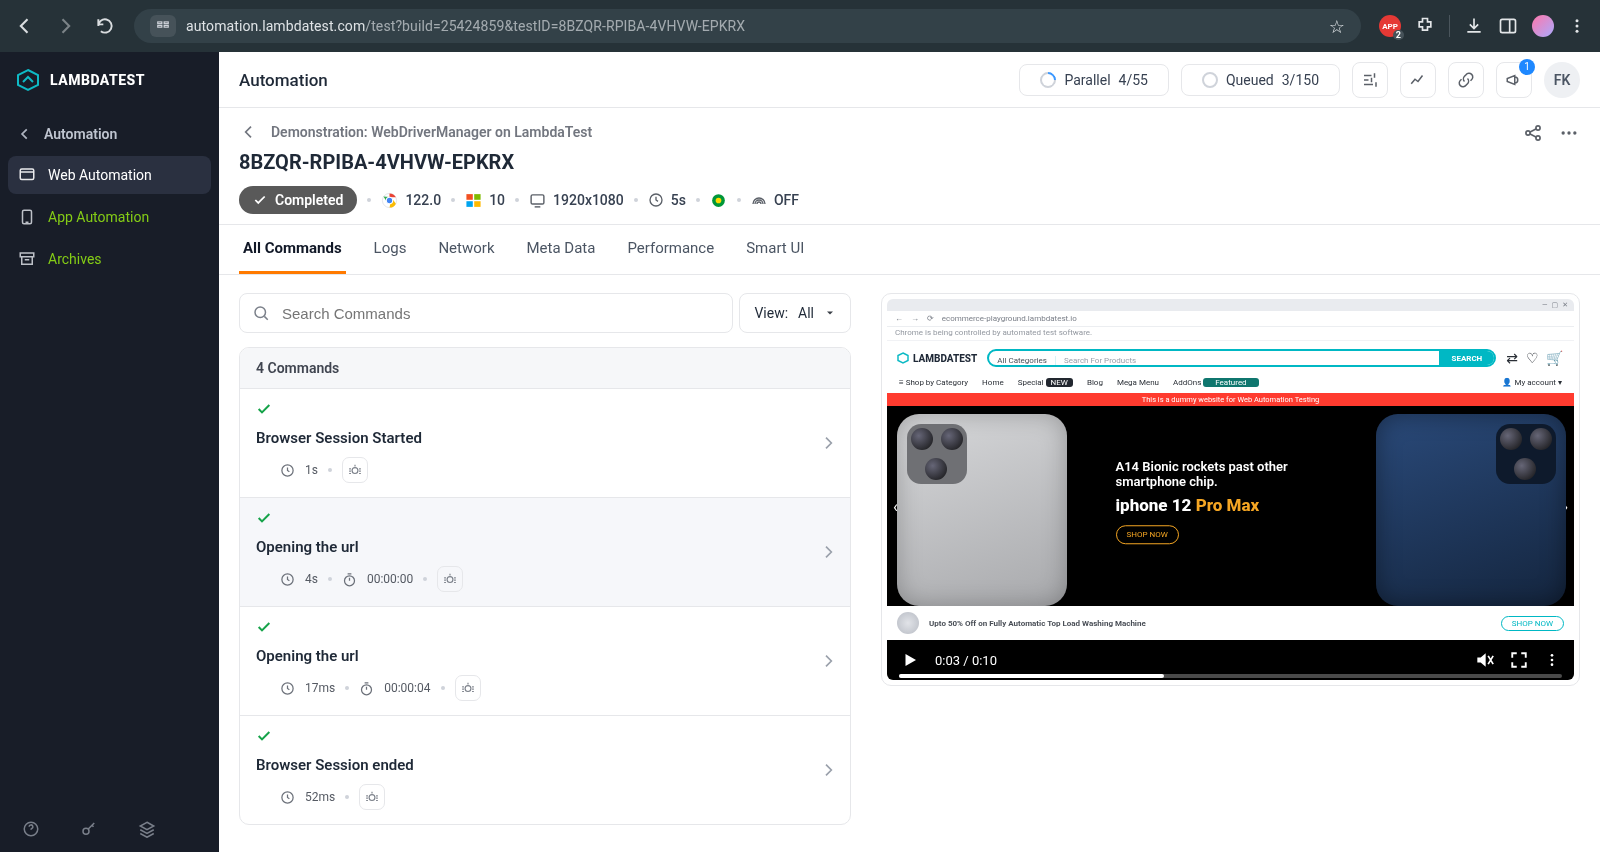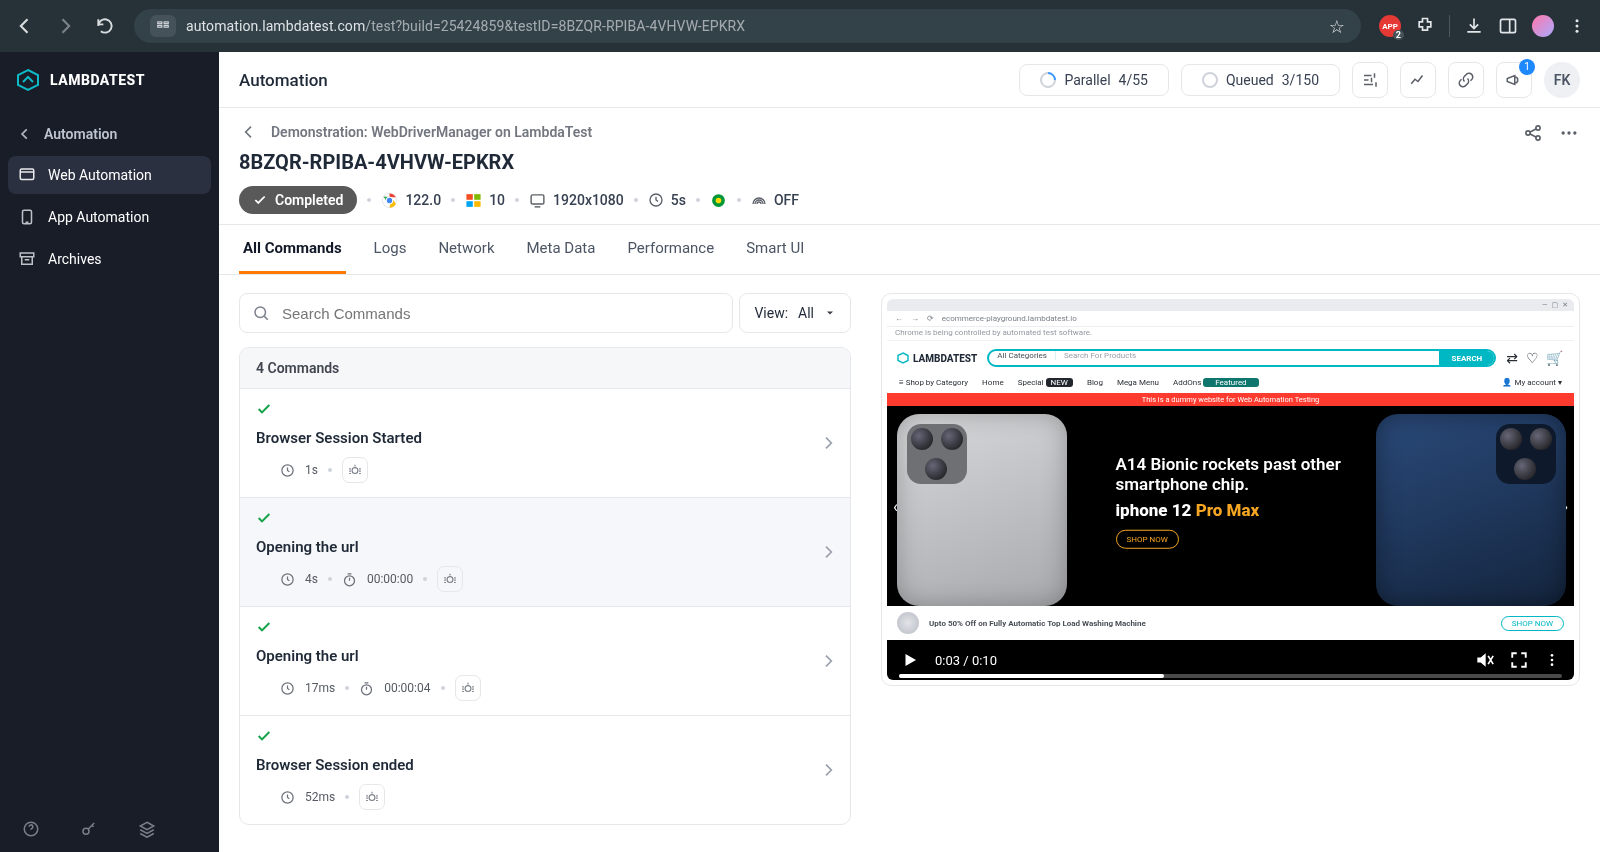--- a/index.html
+++ b/index.html
@@ -32,21 +32,21 @@
   .avatar { width:22px; height:22px; border-radius:50%; background: linear-gradient(135deg,#f7a,#aaf); }
   .vsep { width:1px; height:22px; background:#4a555c; }
 
   
   .app { display:flex; height:calc(852px - 52px); }
   .sidebar { width:219px; background:var(--sidebar-bg); color:var(--sidebar-text); display:flex; flex-direction:column; }
   .brand { height:56px; display:flex; align-items:center; gap:10px; padding:0 16px; color:#fff; font-weight:800; letter-spacing:.5px;}
   .brand .hex { width:24px; height:24px; }
   .nav { padding:8px; flex:1;}
   .nav-back { display:flex; align-items:center; gap:12px; padding:10px 10px; color:#bfc5d0; font-weight:600; cursor:pointer; border-radius:8px;}
-  .nav-item { display:flex; align-items:center; gap:12px; padding:10px 10px; color:#ffffff; cursor:pointer; border-radius:8px; margin-top:4px;}
+  .nav-item { display:flex; align-items:center; gap:12px; padding:10px 10px; color:#84cc16; cursor:pointer; border-radius:8px; margin-top:4px;}
   .nav-item.active { background: var(--sidebar-bg-active); color:#fff; }
   .nav-item .ico { width:18px; height:18px; display:flex; align-items:center; justify-content:center; opacity:.9;}
   .sidebar-bottom { display:flex; gap:40px; justify-content:flex-start; padding:14px 22px; opacity:.75;}
   .sidebar-bottom .sico { width:18px; height:18px; display:flex; align-items:center; justify-content:center;}
 
   .main { flex:1; display:flex; flex-direction:column; min-width:0;}
   .topbar { height:56px; border-bottom:1px solid var(--border); display:flex; align-items:center; padding:0 20px; gap:12px;}
   .topbar-title { font-size:17px; font-weight:500;}
   .topbar-spacer { flex:1; }
   .status-pill { border:1px solid var(--border); border-radius:8px; padding:7px 20px; display:flex; align-items:center; gap:8px; font-size:14px; color:#374151;}
@@ -88,31 +88,31 @@
   .cmd-item .chev { position:absolute; right:14px; top:50%; transform:translateY(-50%); color:#7d828b;}
 
   .right-col { flex:1; min-width:0;}
   .video-frame { border:1px solid var(--border); border-radius:10px; padding:5px; background:#fff;}
   .video-shell { background:#fff; border-radius:6px; overflow:hidden; position:relative;}
   .video-window-bar { height:12px; background:#e9ebef; display:flex; align-items:center; justify-content:flex-end; padding:0 6px; gap:4px; font-size:7px; color:#7a7f88;}
   .video-url-bar { height:16px; border-bottom:1px solid #eceef1; display:flex; align-items:center; font-size:8px; color:#7a7f88; padding:0 8px; gap:8px;}
   .video-note-bar { height:14px; font-size:8px; color:#9398a0; padding:1px 8px; border-bottom:1px solid #f1f2f5;}
   .store-header { background:#fff; padding:8px 10px; display:flex; align-items:center; gap:10px;}
   .store-logo { font-size:10px; font-weight:800; color:#1f2937; display:flex; align-items:center; gap:4px;}
-  .store-search { flex:1; border:2px solid #00b8c4; border-radius:18px; height:18px; display:flex; align-items:flex-start; font-size:8px; overflow:hidden;}
+  .store-search { flex:1; border:2px solid #00b8c4; border-radius:18px; height:18px; display:flex; align-items:flex-end; font-size:8px; overflow:hidden;}
   .store-search .cat { padding:0 8px; border-right:1px solid #d6f4f6; color:#475058;}
   .store-search .go { margin-left:auto; background:#00b8c4; color:#fff; height:100%; padding:0 12px; display:flex; align-items:center; font-weight:700;}
   .store-icons { display:flex; gap:8px; color:#2a2f36;}
   .store-nav { display:flex; gap:14px; font-size:8px; color:#2a2f36; padding:3px 12px 6px; align-items:center;}
   .store-nav .new { background:#22272f; color:#fff; border-radius:3px; padding:0 5px;}
   .store-nav .feat { background:#0f766e; color:#fff; border-radius:3px; padding:0 12px;}
   .red-strip { background:#ff3b2f; color:#fff; text-align:center; font-size:7.5px; padding:2px 0;}
   .hero { background:#000; color:#fff; height:200px; position:relative; display:flex; align-items:center; justify-content:center; overflow:hidden;}
   .hero-text { position:absolute; left:50%; top:50%; transform:translate(-50%,-55%); width:230px; text-align:left;}
-  .hero-text .line1 { font-size:17px; font-weight:600;}
+  .hero-text .line1 { font-size:13px; font-weight:600;}
   .hero-text .prod { font-size:17px; font-weight:800; margin-top:6px;}
   .hero-text .prod .pm { color:#f5a623;}
   .hero-text .shop { margin-top:10px; border:1px solid #f5a623; color:#f5a623; border-radius:14px; font-size:8px; padding:4px 10px; display:inline-block;}
   .phone { position:absolute; top:8px; bottom:0; }
   .phone.left { left:10px; width:170px;}
   .phone.right { right:8px; width:190px;}
   .phone .body { position:absolute; inset:0; border-radius:22px; }
   .phone.left .body { background:linear-gradient(160deg,#d7d8da,#a8a9ac); box-shadow: inset 0 0 25px rgba(0,0,0,.25);}
   .phone.right .body { background:linear-gradient(160deg,#2a4a7a,#14253e); box-shadow: inset 0 0 25px rgba(0,0,0,.4);}
   .cam-block { position:absolute; top:10px; left:10px; width:60px; height:60px; border-radius:14px;}

